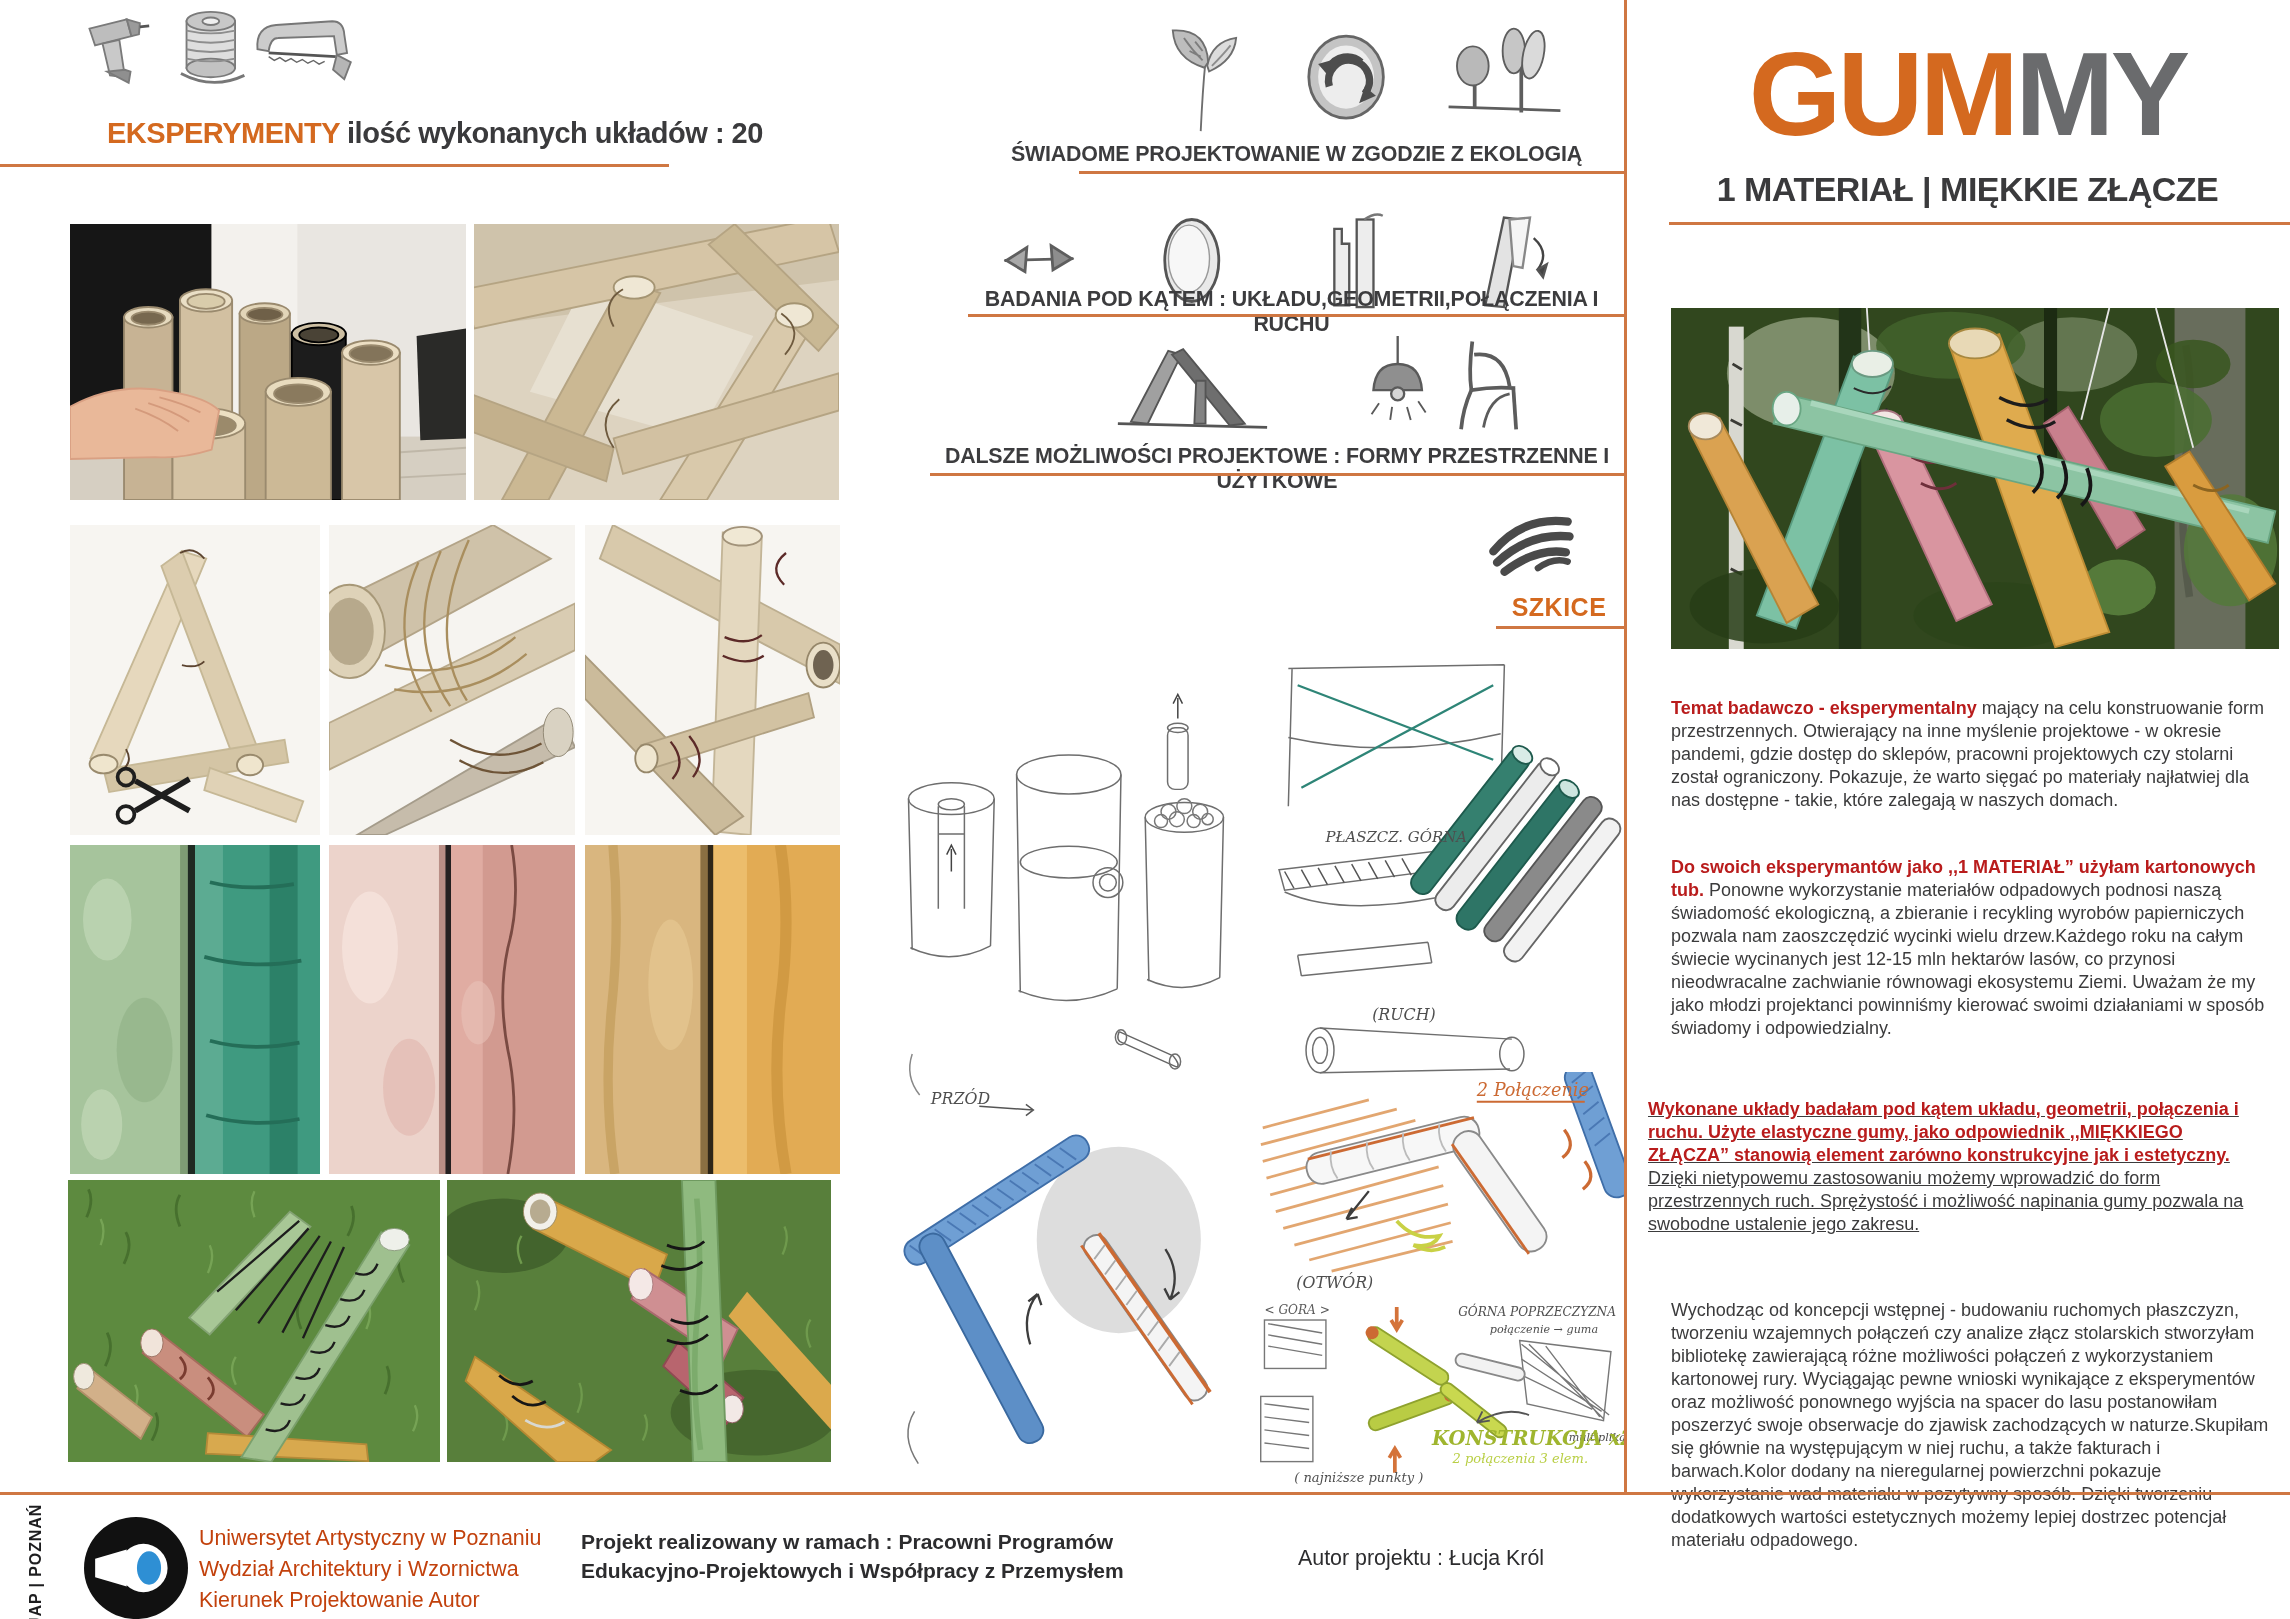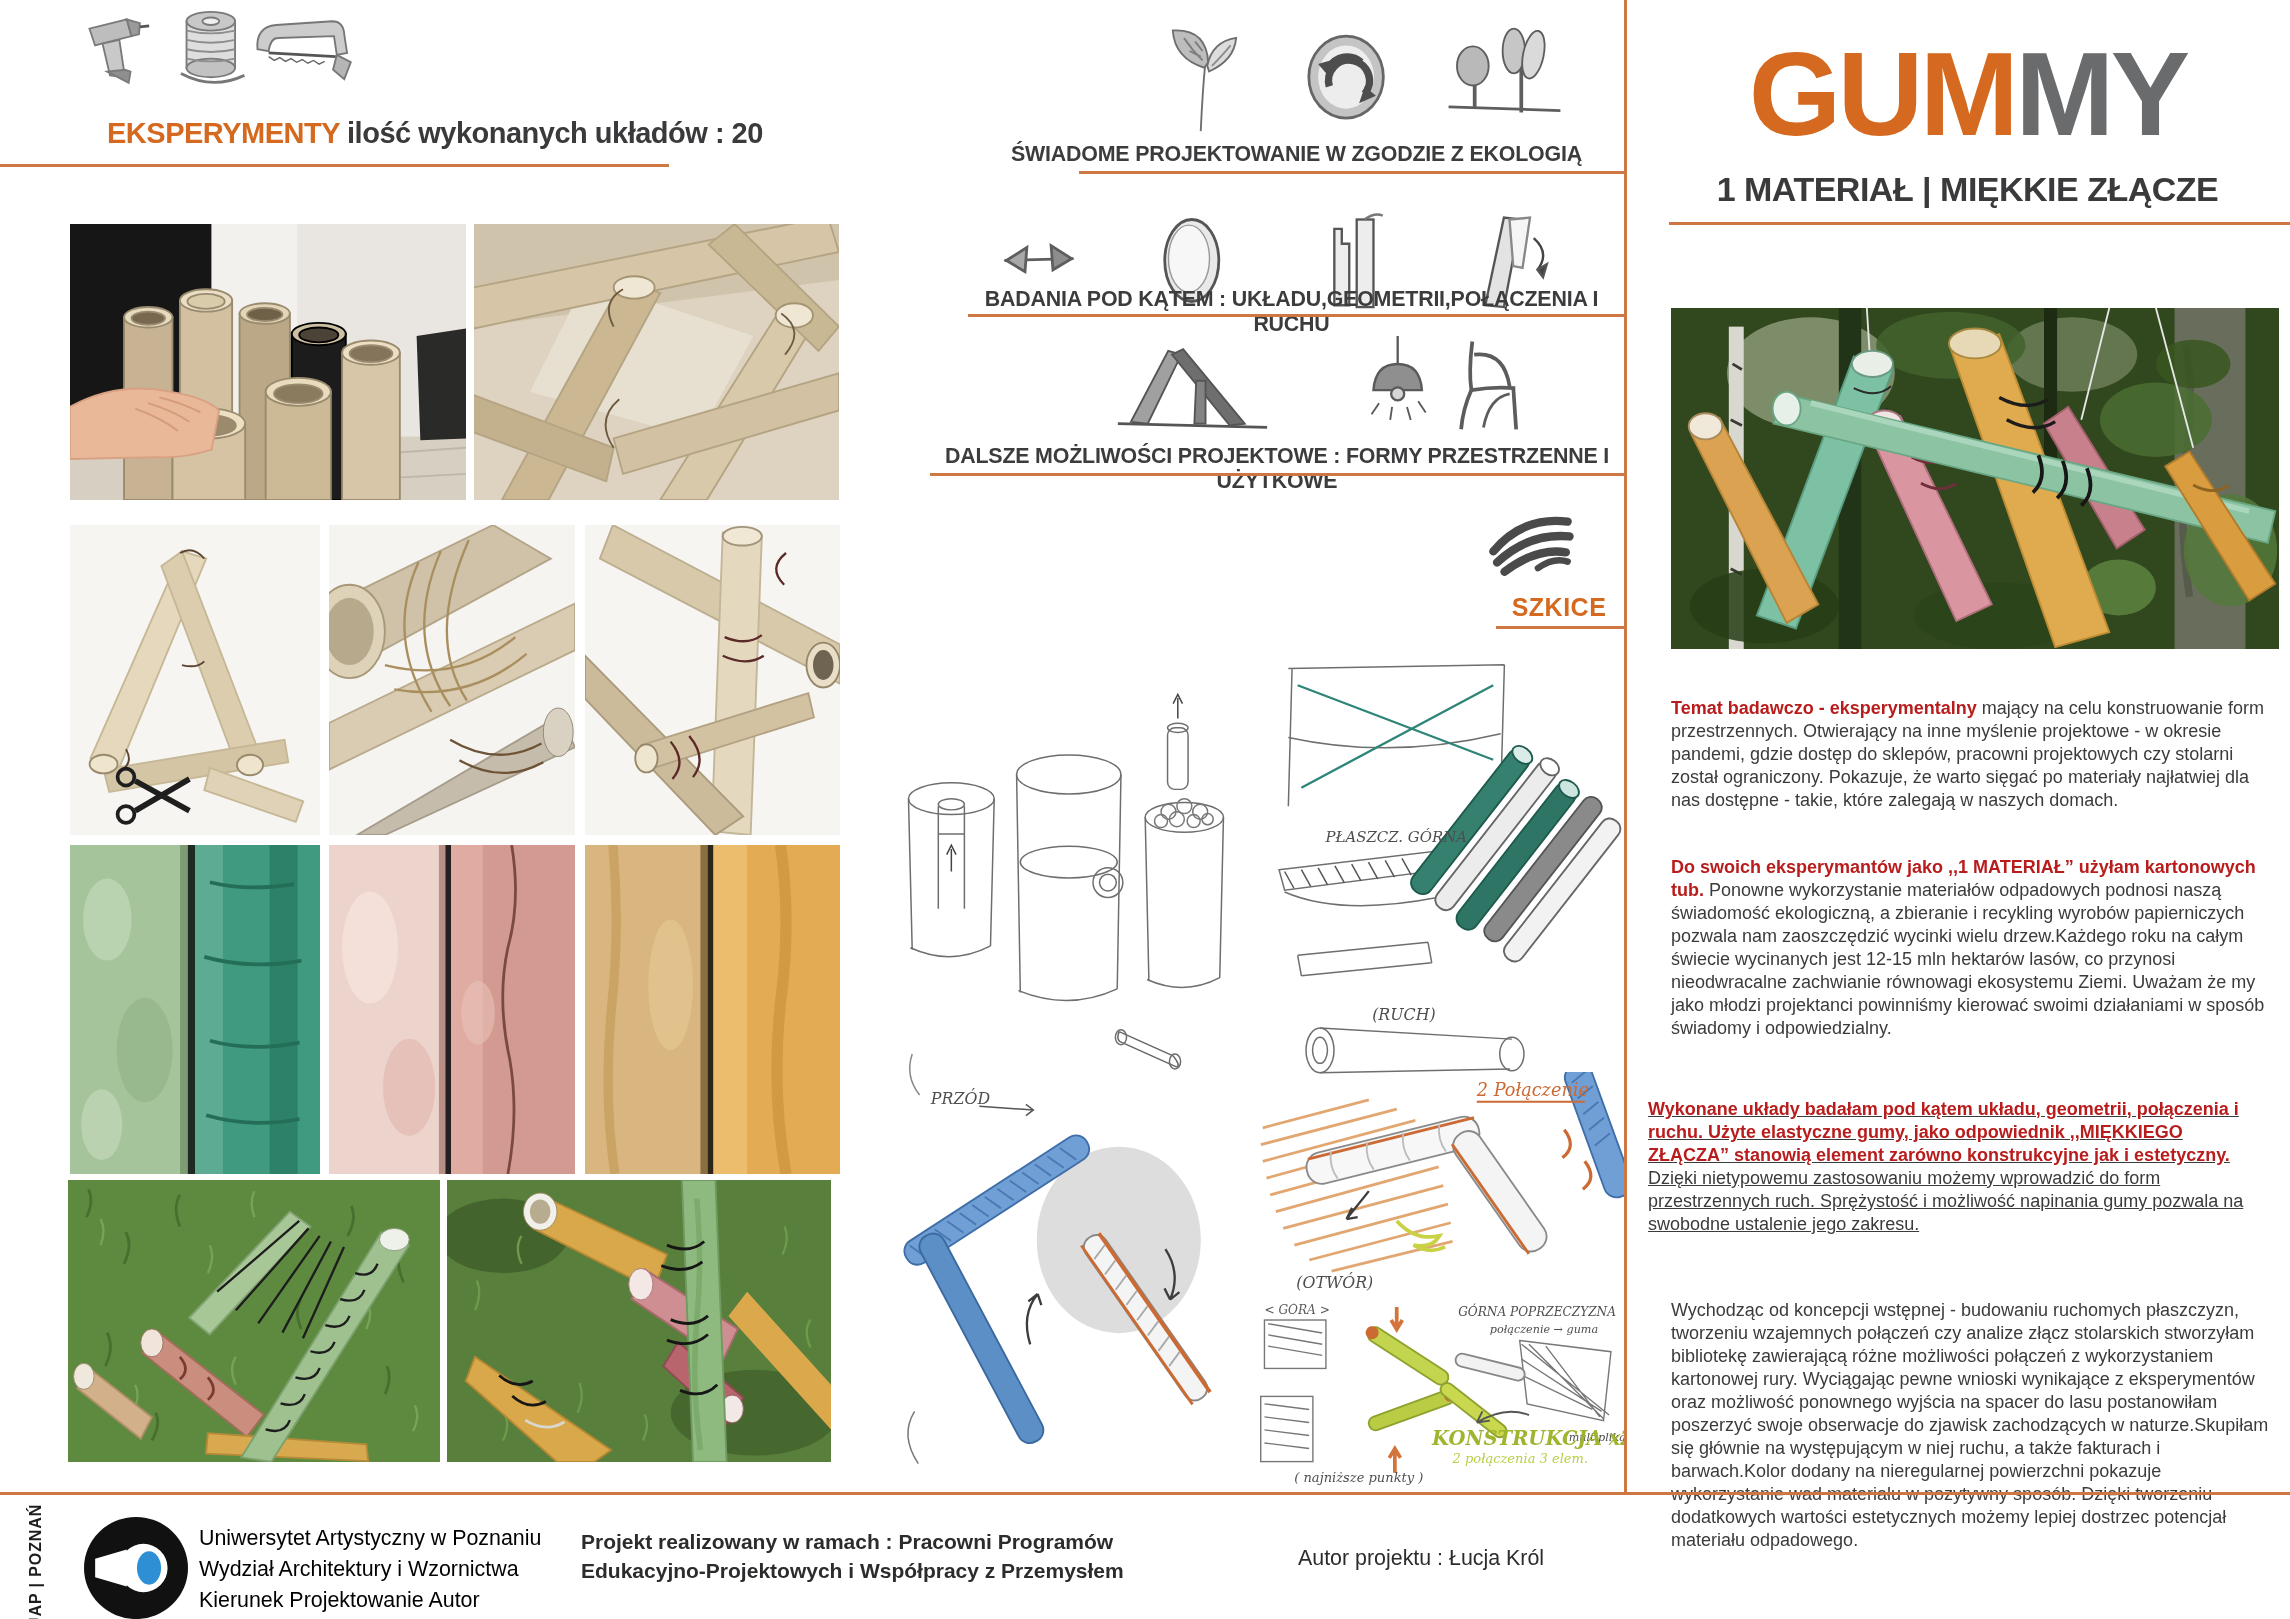--- a/index.html
+++ b/index.html
@@ -9,21 +9,21 @@
   .dark{color:#3a3a3c;}
   .rule{background:#cf7742;height:2.8px;}
   .vrule{background:#cf7742;width:2.8px;}
   .caption{font-weight:bold;font-size:21.4px;color:#3c3c3e;text-align:center;letter-spacing:-0.2px;}
   .lefttitle{font-size:29px;font-weight:bold;letter-spacing:-0.5px;}
   .gummy{font-size:119px;font-weight:bold;letter-spacing:-3.7px;line-height:1;}
   .subtitle{font-size:34px;font-weight:bold;color:#3a3a3c;letter-spacing:-0.5px;}
   .para{font-size:18px;line-height:23px;color:#3b3b3c;width:608px;text-align:left;}
   .para b{color:#b91c1c;text-align:right;}
   .szkice{color:#d4691f;font-weight:bold;font-size:25px;letter-spacing:0.5px;}
-  .foot{font-size:21.4px;color:#000000;line-height:31px;}
+  .foot{font-size:21.4px;color:#c2410c;line-height:31px;}
   .foot2{font-size:21px;color:#2c2c2e;line-height:29px;}
   .author{font-size:21.4px;color:#2c2c2e;}
   .vert{transform:rotate(-90deg);transform-origin:left bottom;font-size:16px;color:#1d1d1f;letter-spacing:1.4px;white-space:nowrap;}
   .vert b{letter-spacing:0.9px;}
   .ph{position:absolute;overflow:hidden;}
   .ph svg{display:block;width:100%;height:100%;}
   .hand{font-family:"DejaVu Serif",serif;font-style:italic;}
 </style>
 </head>
 <body>

